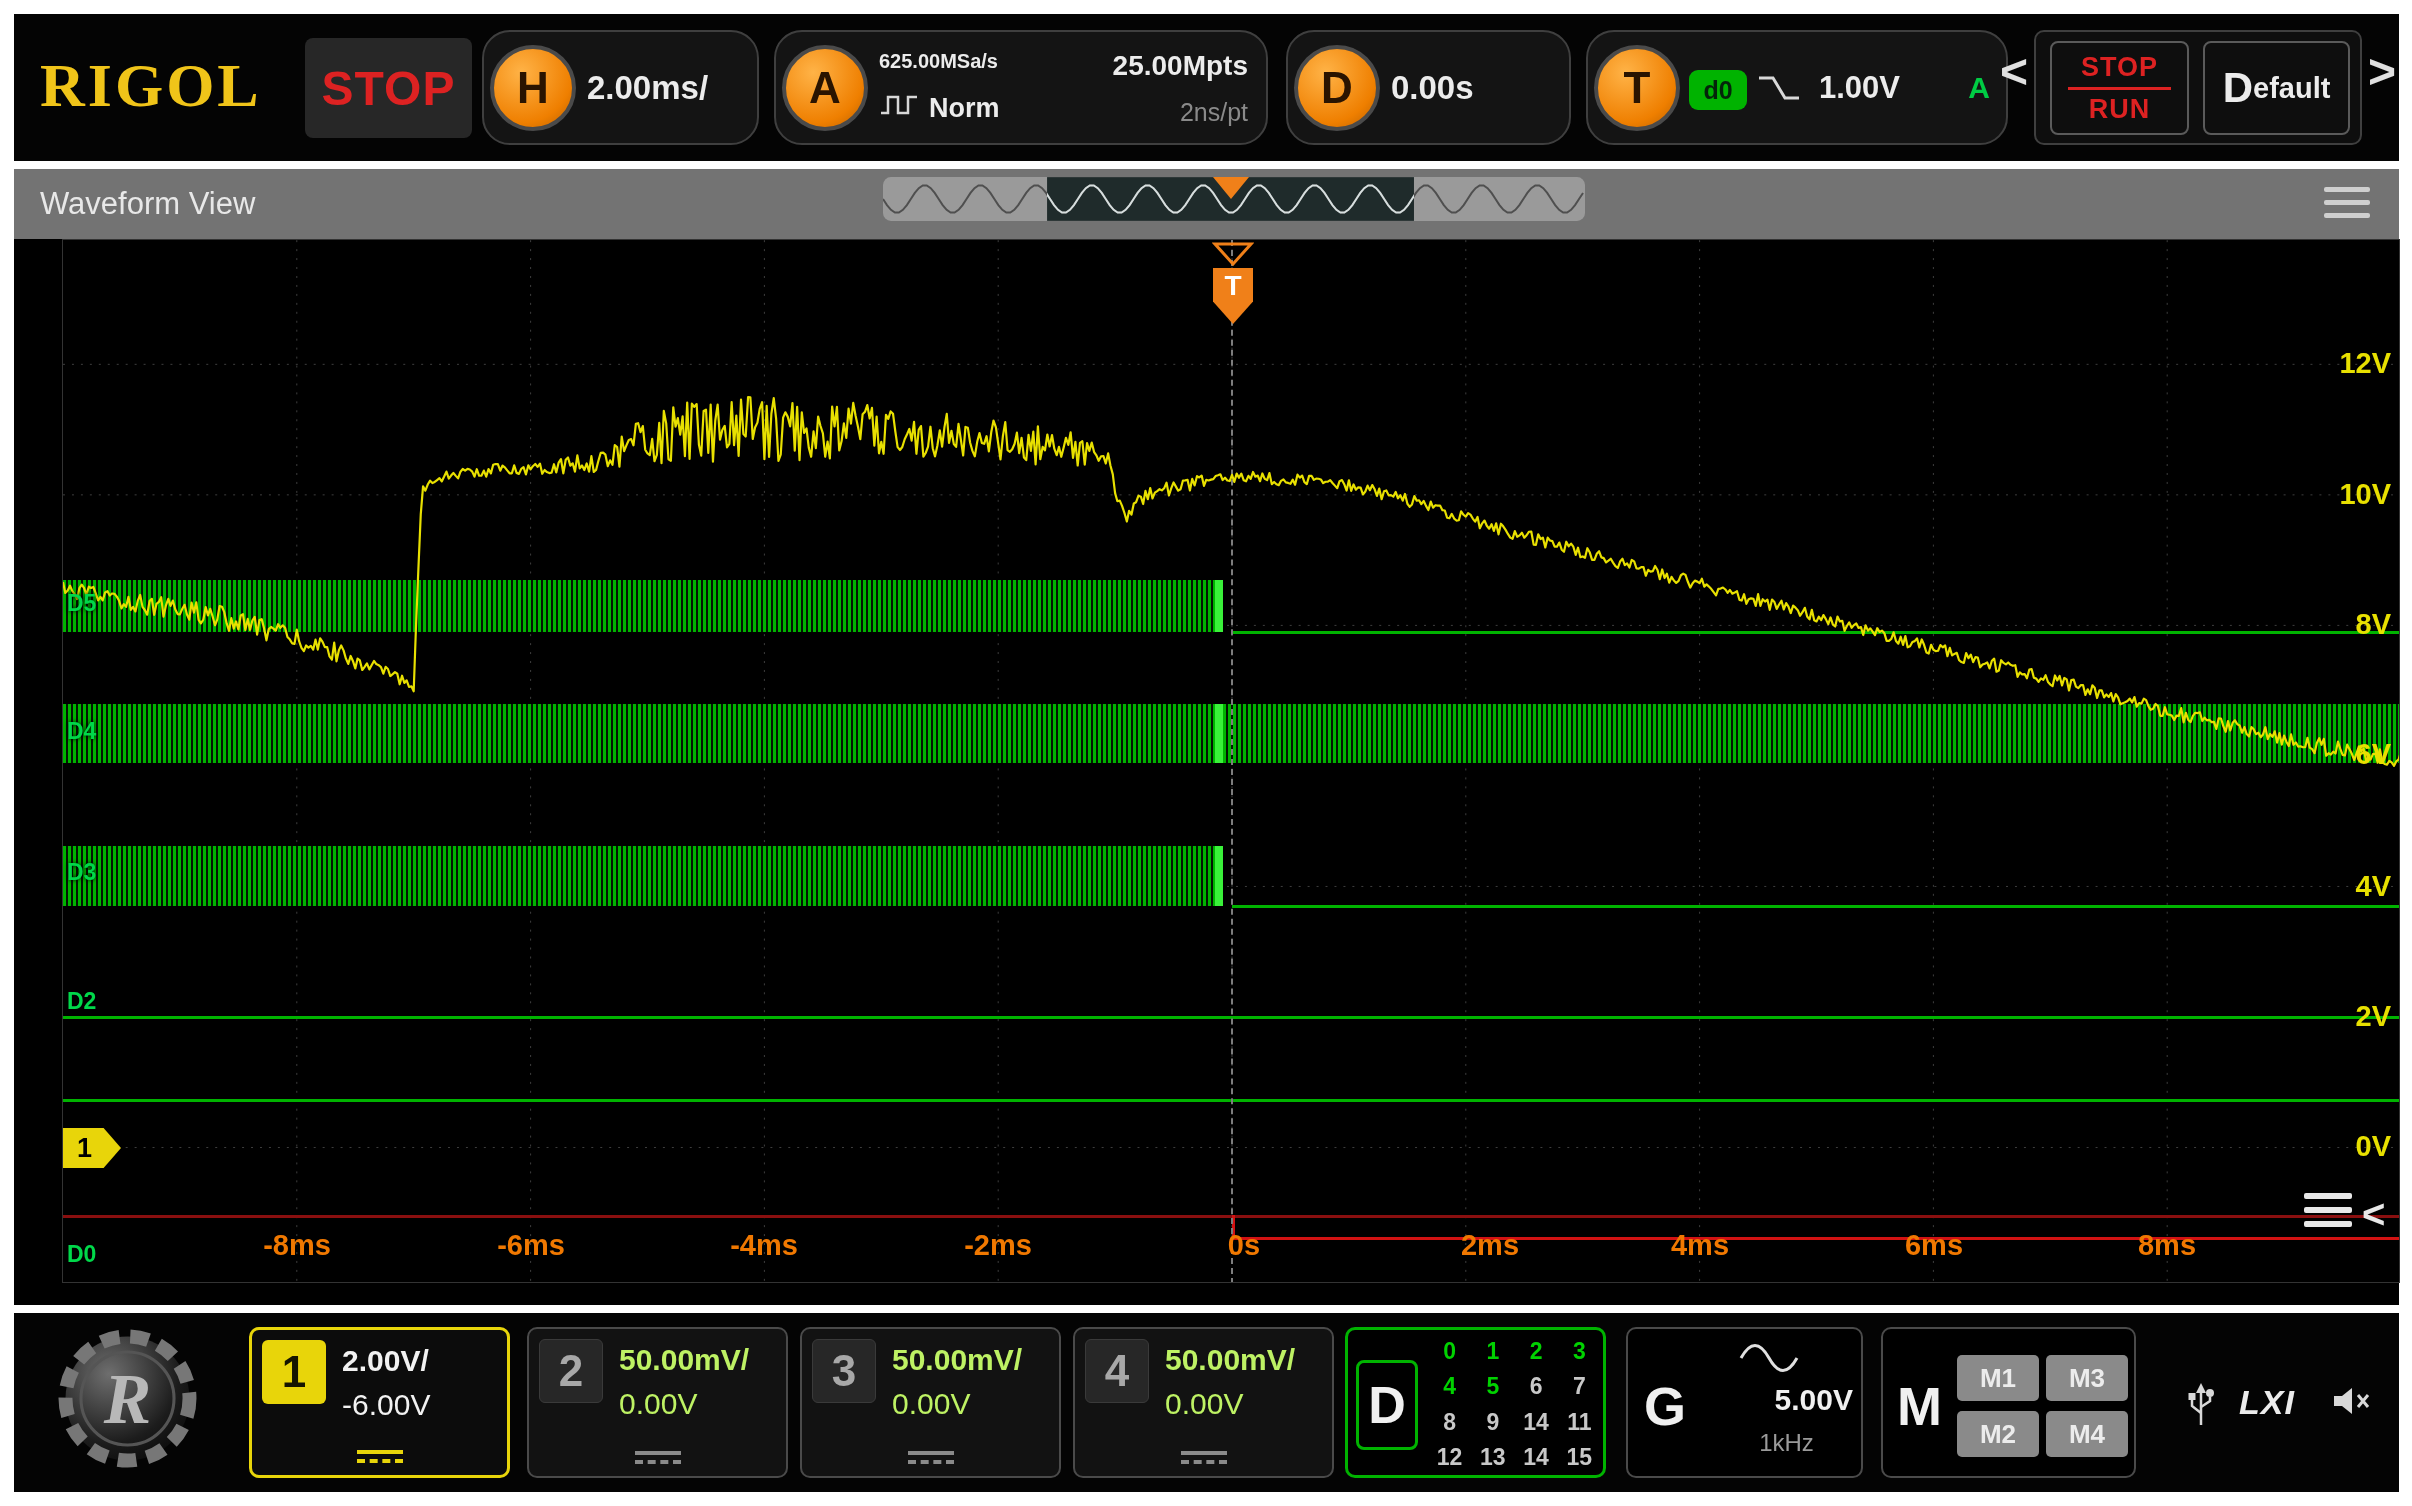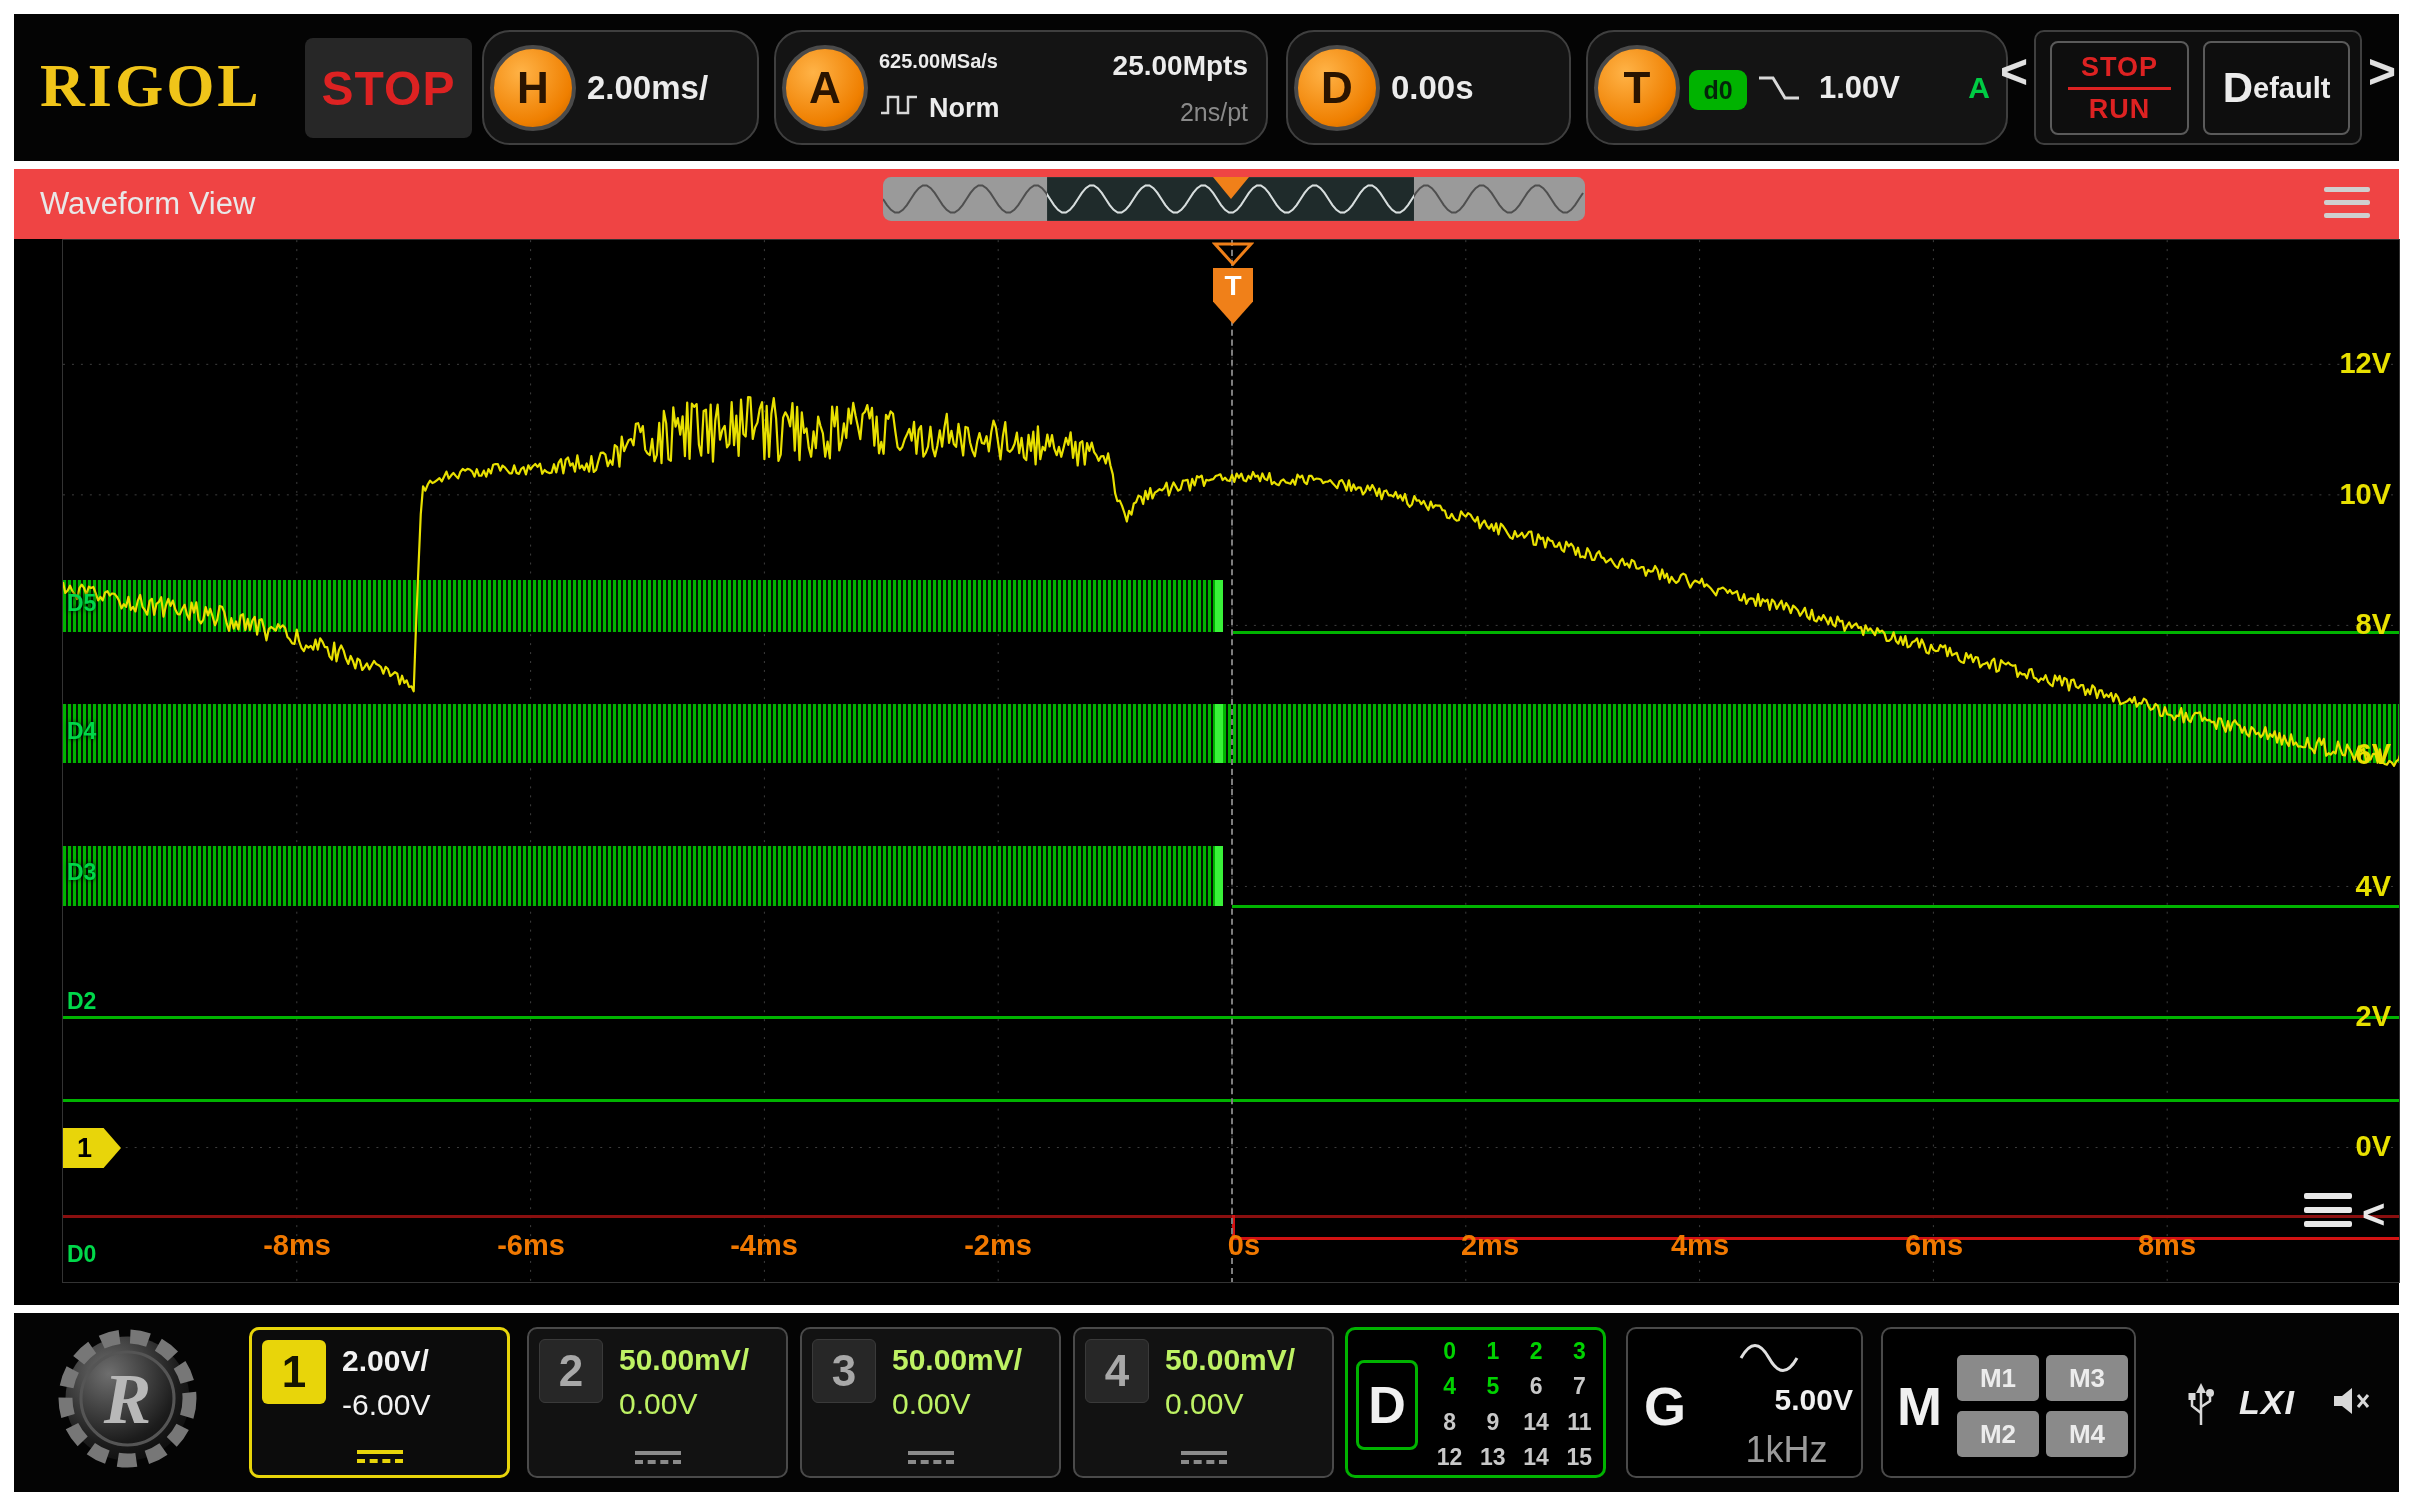--- a/index.html
+++ b/index.html
@@ -36,21 +36,21 @@
   .sr-line { font-size:27px; font-weight:bold; color:var(--stop-red); letter-spacing:1px; }
   #sr-divider { width:76%; height:3px; background:var(--stop-red); margin:4px auto; }
   #default-btn { position:absolute; left:167px; top:9px; width:147px; height:94px; border:2px solid #5a5a5a; border-radius:8px; color:#ececec; display:flex; align-items:center; justify-content:center; }
   #default-btn .big-d { font-size:42px; font-weight:bold; }
   #default-btn .rest { font-size:29px; font-weight:bold; }
   .chev { position:absolute; top:30px; color:#e0e0e0; font-size:48px; font-weight:bold; }
   #chev-l { left:1986px; } #chev-r { left:2354px; }
 
   
   #wave-sec { position:absolute; left:14px; top:169px; width:2385px; height:1136px; background:#000; }
-  #wv-header { position:absolute; left:0; top:0; width:2385px; height:70px; background:#ef4444; }
+  #wv-header { position:absolute; left:0; top:0; width:2385px; height:70px; background:#737373; }
   #wv-title { position:absolute; left:26px; top:17px; font-size:31px; color:#e8e8e8; }
   #overview { position:absolute; left:869px; top:8px; width:702px; height:44px; }
   #ov-marker { position:absolute; left:330px; top:0; width:0; height:0; border-left:18px solid transparent; border-right:18px solid transparent; border-top:22px solid var(--accent-orange); }
   #wv-menu { position:absolute; left:2310px; top:18px; width:46px; }
   #wv-menu .bar { width:46px; height:5px; background:#cfcfcf; margin-bottom:8px; border-radius:2px; }
 
   #plot { position:absolute; left:48px; top:70px; width:2338px; height:1044px; background:#000; border:1px solid #333; overflow:hidden; }
   #grid-svg { position:absolute; left:0; top:0; z-index:1; }
   #bands { position:absolute; left:0; top:0; width:2338px; height:1044px; z-index:2; }
   #trig-line { position:absolute; left:1168px; top:0; height:1044px; width:0; border-left:2px dashed #7d7d7d; z-index:3; }
@@ -96,21 +96,21 @@
 
   #dpanel { position:absolute; left:1331px; top:14px; width:261px; height:151px; border:3px solid var(--digital-green); border-radius:10px; background:#000; }
   #d-tile { position:absolute; left:8px; top:30px; width:62px; height:90px; border:3px solid var(--digital-green); border-radius:8px; color:#f0f0f0; font-size:52px; font-weight:bold; display:flex; align-items:center; justify-content:center; }
   #d-grid { position:absolute; left:80px; top:4px; width:173px; height:141px; display:grid; grid-template-columns:repeat(4,1fr); grid-auto-rows:1fr; align-items:center; justify-items:center; font-size:23px; font-weight:bold; }
   #d-grid .on { color:#00d200; } #d-grid .off { color:#c8c8c8; }
 
   #gpanel { position:absolute; left:1612px; top:14px; width:237px; height:151px; border:2px solid #4a4a4a; border-radius:10px; background:#000; }
   #g-letter { position:absolute; left:16px; top:46px; font-size:54px; font-weight:bold; color:#f0f0f0; }
   #g-sine { position:absolute; left:105px; top:12px; }
   #g-volt { position:absolute; left:92px; top:54px; width:133px; text-align:right; font-size:30px; font-weight:bold; color:#f0f0f0; }
-  #g-freq { position:absolute; left:92px; top:100px; width:133px; text-align:center; font-size:36px; color:#9a9a9a; }
+  #g-freq { position:absolute; left:92px; top:100px; width:133px; text-align:center; font-size:24px; color:#9a9a9a; }
 
   #mpanel { position:absolute; left:1867px; top:14px; width:255px; height:151px; border:2px solid #4a4a4a; border-radius:10px; background:#000; }
   #m-letter { position:absolute; left:14px; top:46px; font-size:54px; font-weight:bold; color:#f0f0f0; }
   .mtile { position:absolute; width:82px; height:46px; background:#8a8a8a; border-radius:5px; color:#ececec; font-size:26px; font-weight:bold; display:flex; align-items:center; justify-content:center; }
   #m1 { left:74px; top:26px; } #m3 { left:163px; top:26px; } #m2 { left:74px; top:82px; } #m4 { left:163px; top:82px; }
 
   #io-icons { position:absolute; left:2139px; top:14px; width:239px; height:151px; }
   #usb-icon { position:absolute; left:30px; top:52px; }
   #lxi-logo { position:absolute; left:86px; top:56px; font-size:34px; font-weight:bold; font-style:italic; color:#ececec; letter-spacing:1px; }
   #mute-icon { position:absolute; left:177px; top:56px; }

